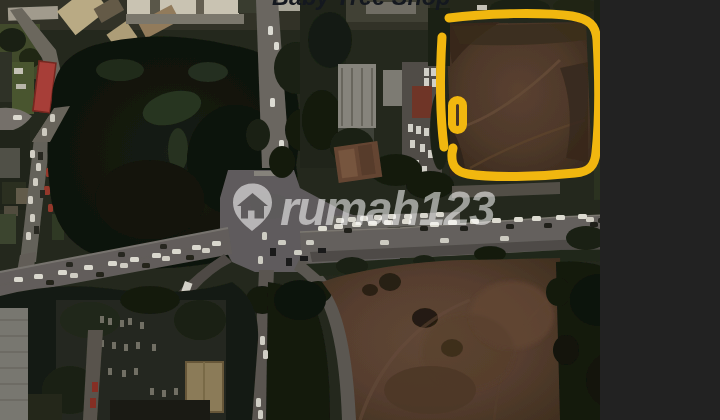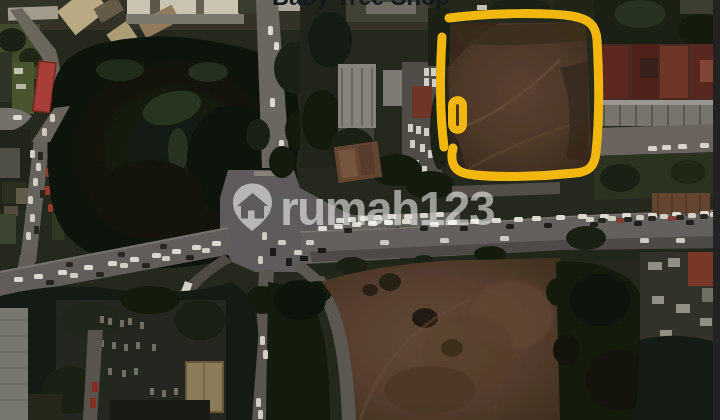--- a/index.html
+++ b/index.html
@@ -1,16 +1,16 @@
 <!DOCTYPE html>
 <html><head>
 <meta charset="utf-8">
 <style>
   html,body{margin:0;padding:0;background:#222;}
-  #stage{position:relative;width:713px;height:420px;overflow:hidden;font-family:"Liberation Sans",sans-serif;}
+  #stage{position:relative;width:600px;height:420px;overflow:hidden;font-family:"Liberation Sans",sans-serif;font-style:italic;}
   svg{display:block;}
 </style>
 </head>
 <body>
 <div id="stage">
 <svg width="720" height="420" viewBox="0 0 720 420" xmlns="http://www.w3.org/2000/svg">
 <defs>
   <filter id="soft" x="-5%" y="-5%" width="110%" height="110%">
           <feGaussianBlur stdDeviation="0.7"></feGaussianBlur>
         </filter>

